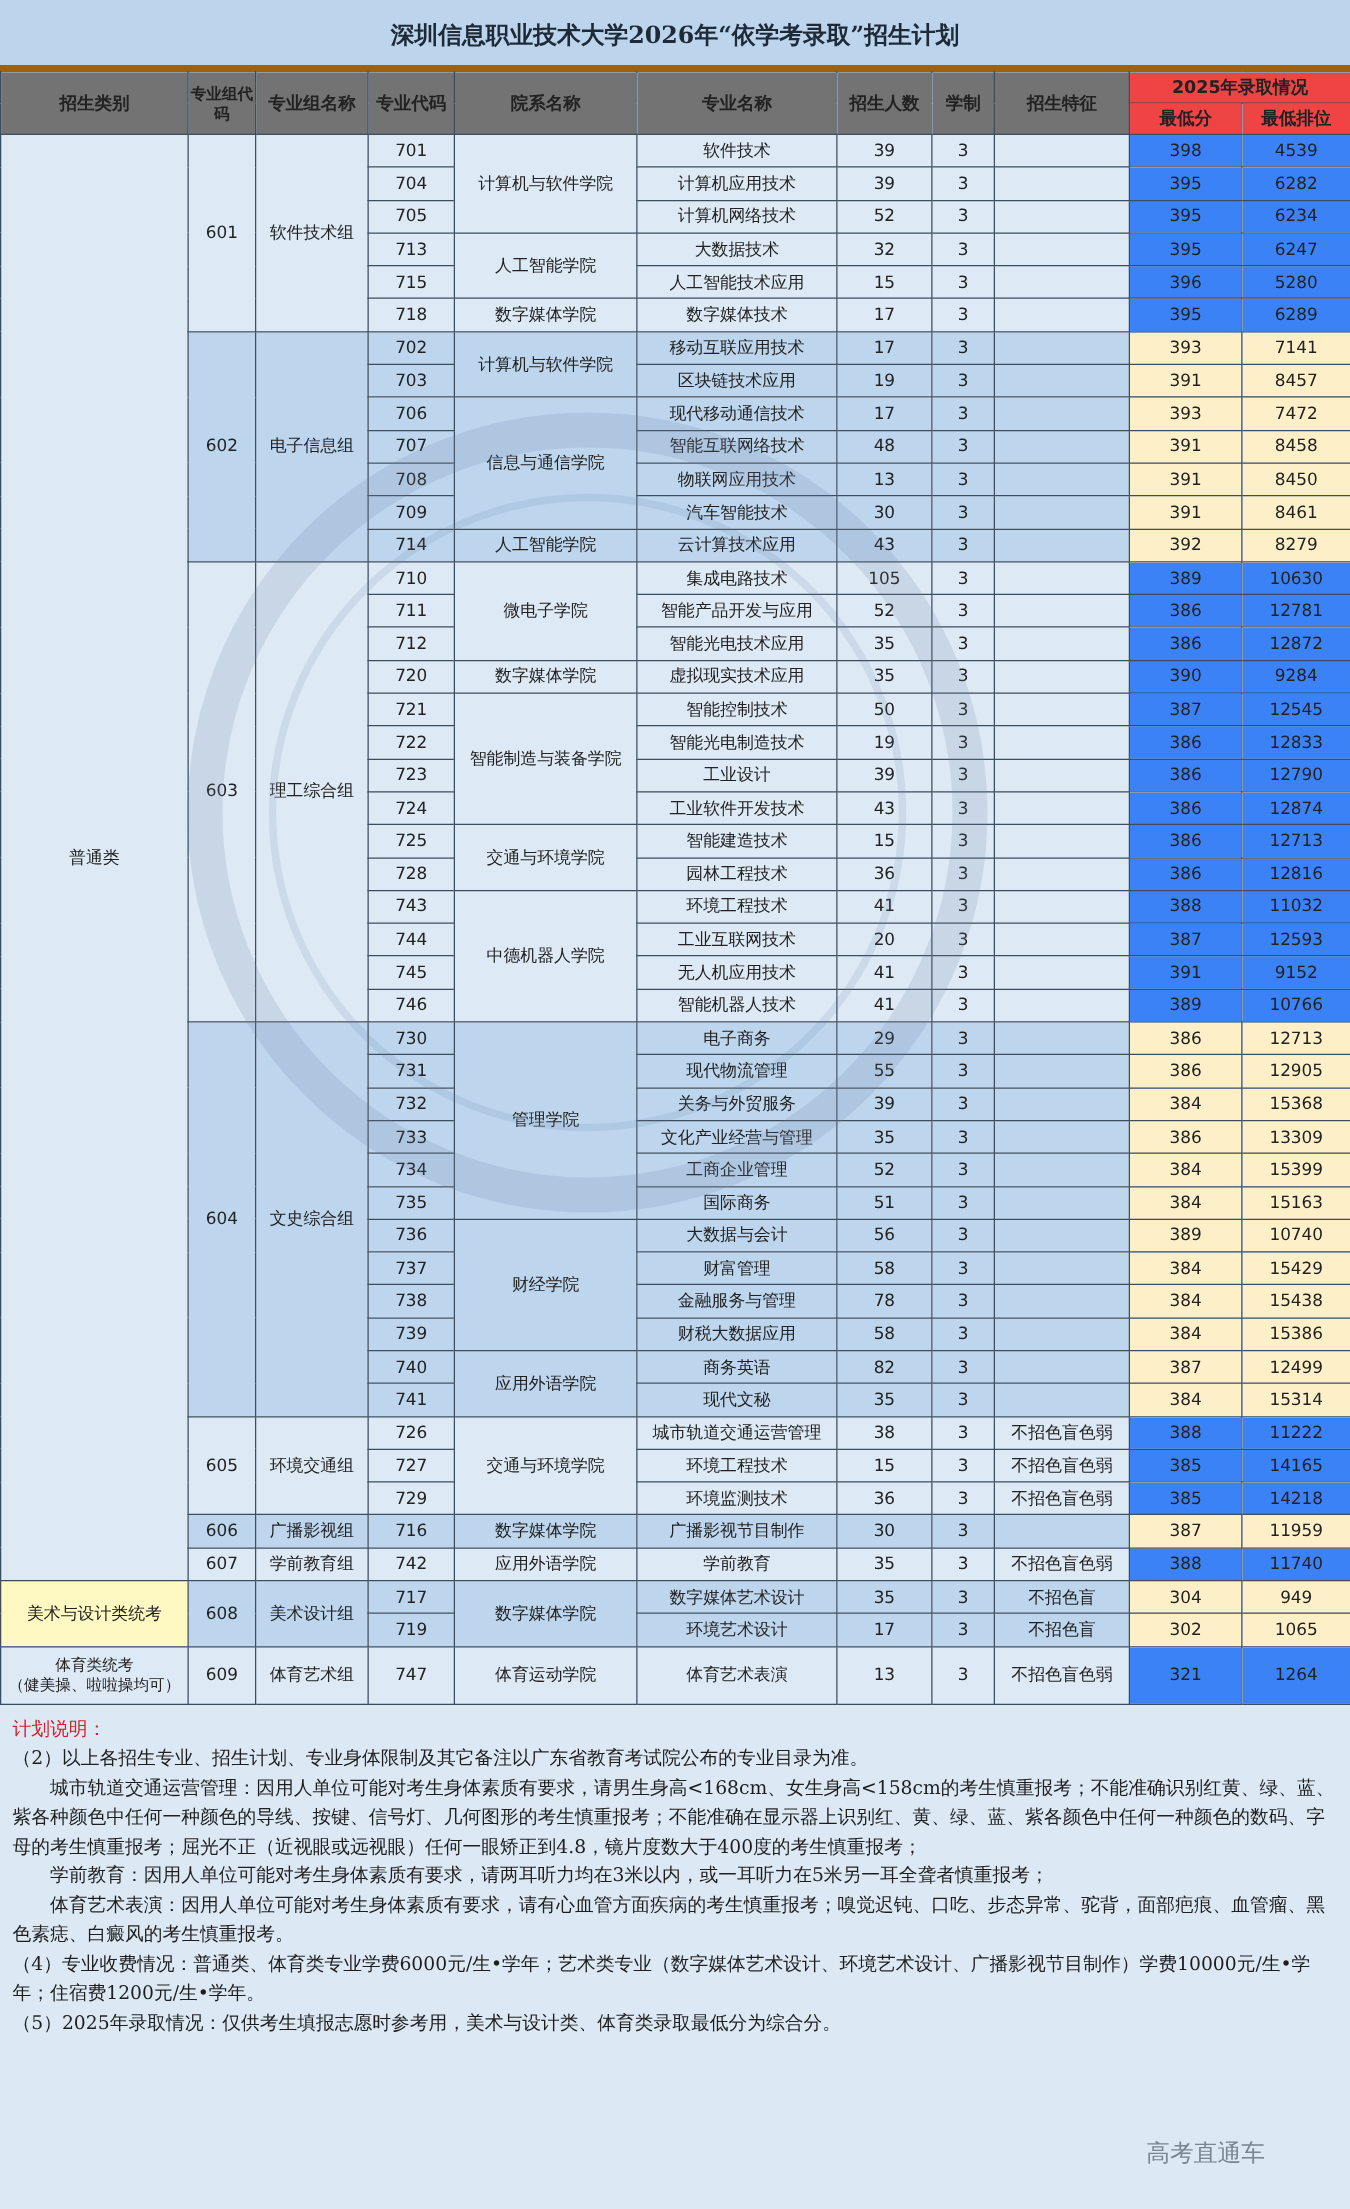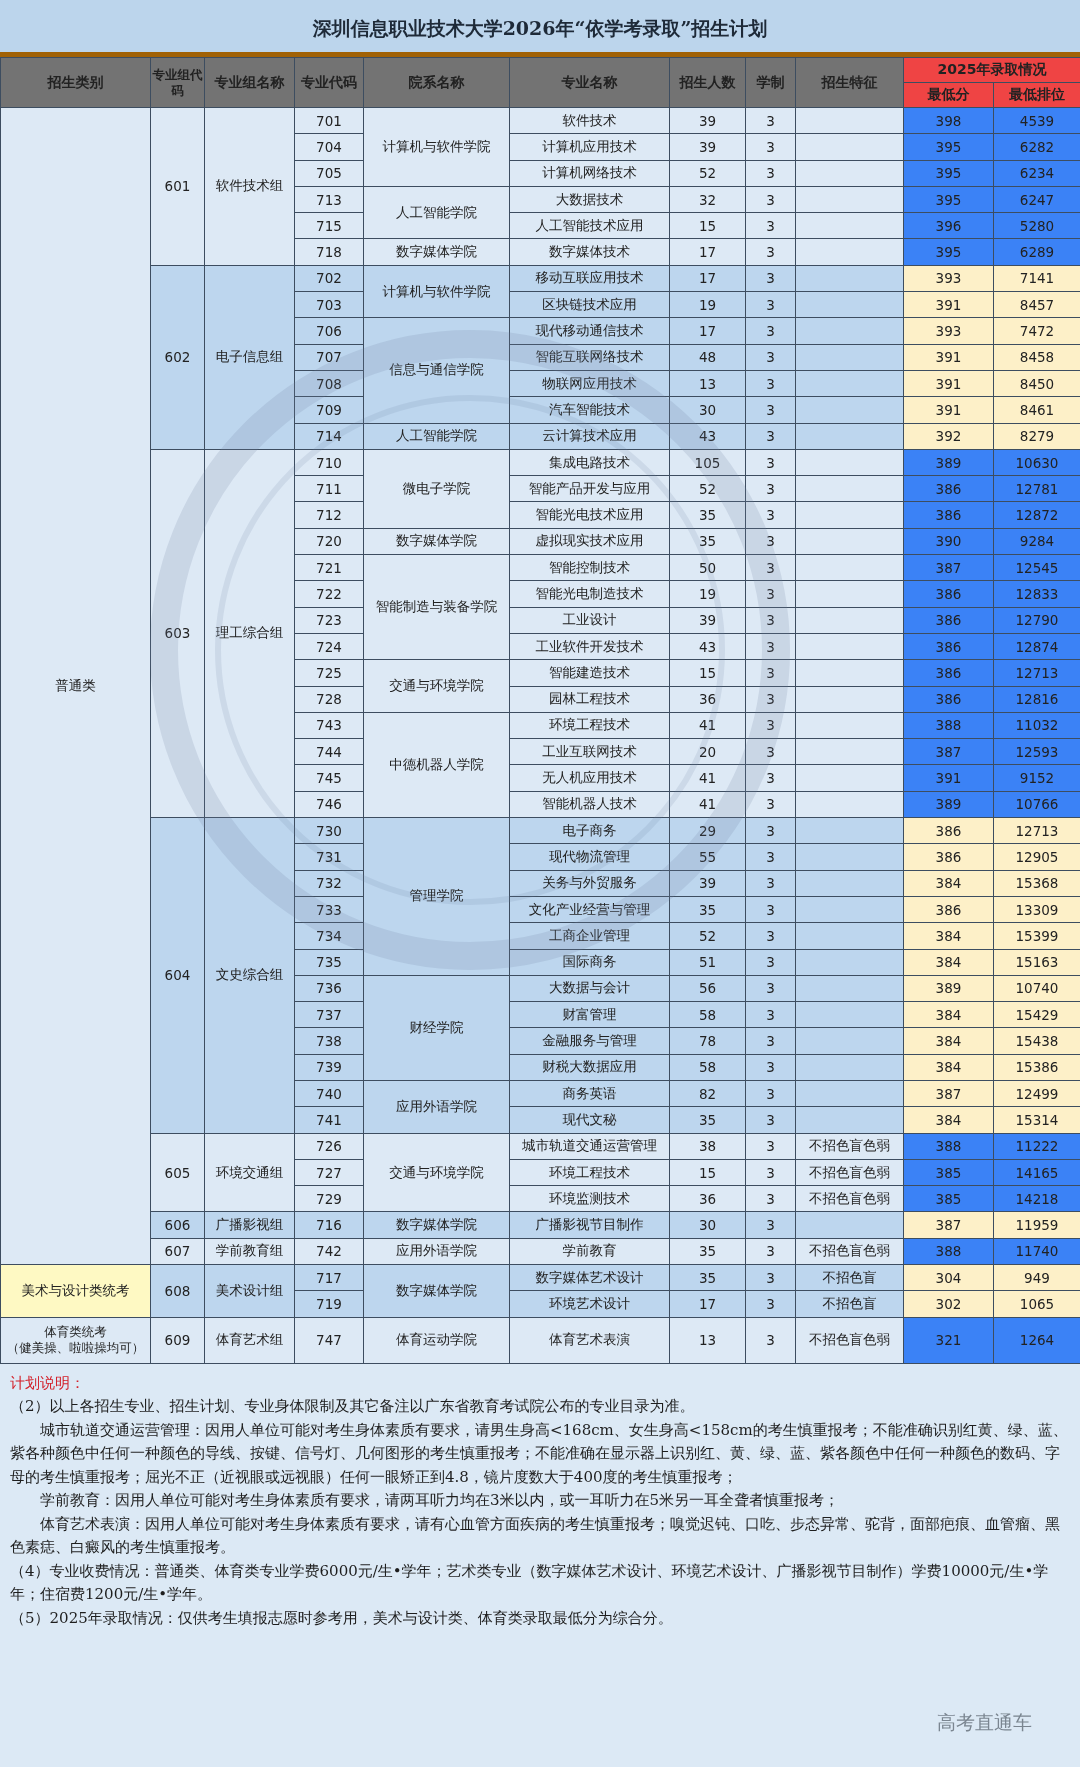--- a/index.html
+++ b/index.html
@@ -13,21 +13,21 @@
   .light { background:#dde9f5; }
   .mid { background:#bdd6ee; }
   .gold { background:#3b82f6; }
   .pale { background:#fdf0c8; }
   .cat { background:#dde9f5; }
   .cat2 { background:#fef9c3; }
   .small { font-size:12.5px; line-height:16px; white-space:normal; }
   .notes { padding:8px 8px 0 10px; font-family:"DejaVu Serif","Liberation Serif",serif; font-size:15px; line-height:23.5px; color:#1e1e1e; }
   .notes .hdr { color:#d3202a; }
   .notes .ind { text-indent:2em; }
-  .watermark-txt { position:absolute; right:48px; top:1710px; font-size:19px; color:#7a8590; font-family:"DejaVu Sans",sans-serif; }
+  .watermark-txt { position:absolute; right:68px; top:1710px; font-size:19px; color:#7a8590; font-family:"DejaVu Sans",sans-serif; }
   .seal { position:absolute; left:150px; top:330px; width:640px; height:640px; border-radius:50%; border:28px solid rgba(110,130,160,0.18); pointer-events:none; box-sizing:border-box; }
   .seal2 { position:absolute; left:215px; top:395px; width:510px; height:510px; border-radius:50%; border:6px solid rgba(110,130,160,0.15); pointer-events:none; box-sizing:border-box; }
 </style>
 </head>
 <body>
 
 <div class="seal"></div>
 <div class="seal2"></div>
 
 <div class="title">深圳信息职业技术大学2026年“依学考录取”招生计划</div>

